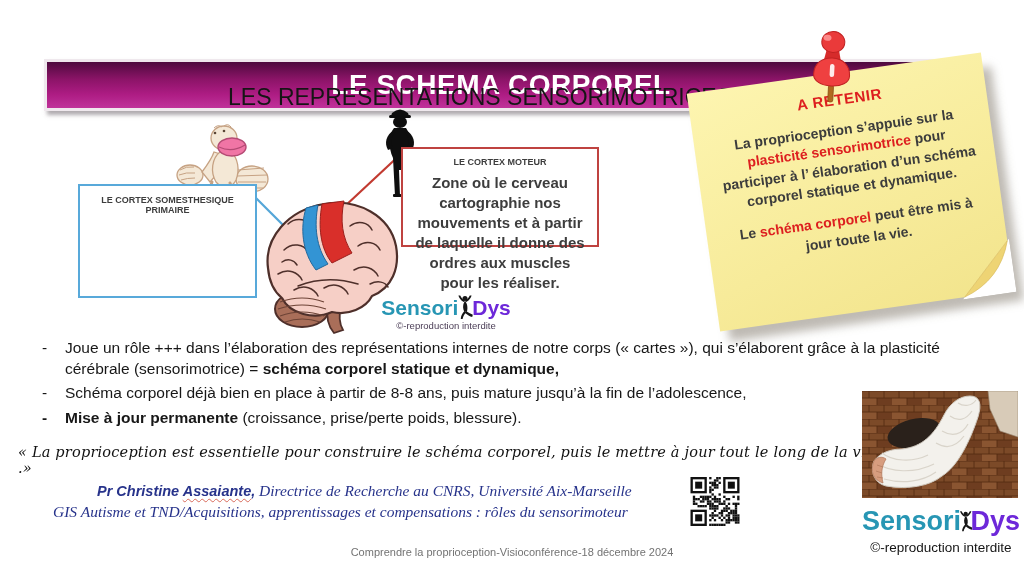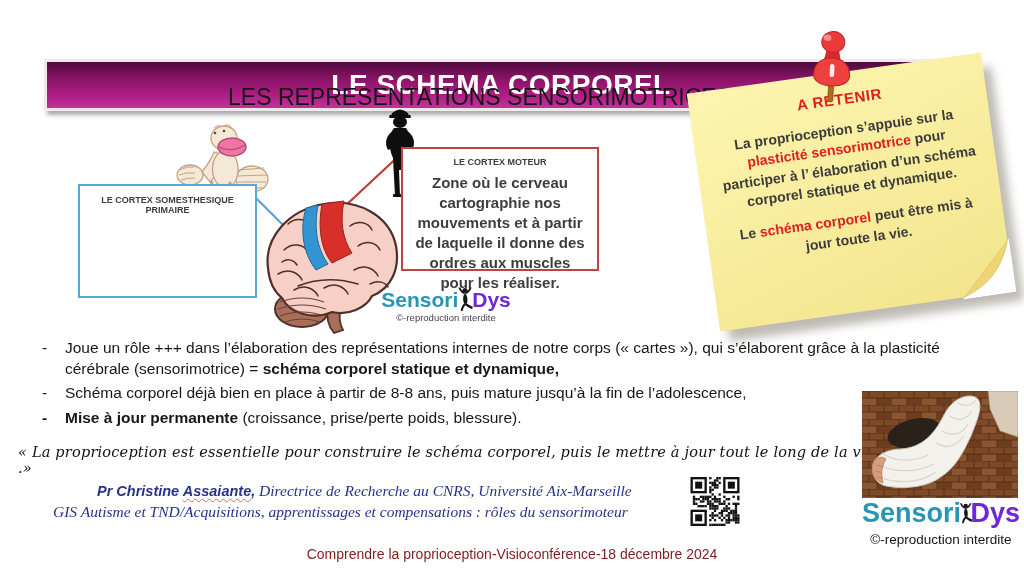--- a/index.html
+++ b/index.html
@@ -12,29 +12,29 @@
           border:3px solid #efe8ed;box-shadow:3px 4px 4px rgba(110,100,108,.55);
           display:flex;align-items:center;justify-content:center;margin-top:44px;}
   .banner-title{color:#fff;font-weight:bold;font-size:28px;letter-spacing:.5px;}
 
   .subtitle{position:absolute;left:150px;top:84px;width:660px;text-align:center;
             font-size:23px;color:#151515;z-index:1;}
 
   
   .box{position:absolute;background:#fff;text-align:center;color:#3d3d3d;z-index:2;box-sizing:border-box;}
   .box-blue{left:78px;top:184px;width:179px;height:114px;border:2px solid #58a9da;padding:9px 6px 4px;}
-  .box-red{left:401px;top:147px;width:198px;height:124px;border:2px solid #bf4340;padding:8px 8px 4px;}
+  .box-red{left:401px;top:147px;width:198px;height:100px;border:2px solid #bf4340;padding:8px 8px 4px;}
   .box-title{font-size:9px;font-weight:bold;margin-bottom:6px;}
   .box-body{font-size:15px;font-weight:bold;line-height:1.33;}
 
   .art{position:absolute;z-index:1;}
   .connectors{position:absolute;left:0;top:0;width:1024px;height:573px;pointer-events:none;z-index:1;}
 
   
-  .logo-line{display:flex;align-items:center;justify-content:center;}
+  .logo-line{display:flex;align-items:center;justify-content:center;margin-top:8px;}
   .logo-teal{color:#2796b4;font-weight:bold;}
   .logo-magenta{color:#6d28d9;font-weight:bold;}
   .logo-center{position:absolute;left:376px;top:286px;width:140px;text-align:center;z-index:1;}
   .logo-center .logo-teal,.logo-center .logo-magenta{font-size:21px;}
   .logo-center .copy{font-size:9.5px;color:#4a3c55;margin-top:-1px;}
 
   
   .note-shadow{position:absolute;left:712px;top:86px;width:297px;height:236px;z-index:2;
                background:rgba(125,117,104,.5);transform:rotate(-8deg);filter:blur(5px);}
   .note{position:absolute;left:702px;top:72px;width:297px;height:240px;z-index:3;
@@ -64,21 +64,21 @@
 
   .qr{position:absolute;left:689px;top:477px;z-index:1;}
 
   
   .cast-photo{position:absolute;left:862px;top:391px;z-index:1;}
   .logo-bottom{position:absolute;left:862px;top:495px;width:158px;text-align:center;z-index:1;}
   .logo-bottom .logo-teal,.logo-bottom .logo-magenta{font-size:27px;}
   .logo-bottom .copy{font-size:13.5px;color:#141414;margin-top:0px;}
 
   .footer{position:absolute;left:0;top:546px;width:1024px;text-align:center;
-          font-size:14px;color:#7f1d1d;z-index:1;}
+          font-size:11px;color:#737373;z-index:1;}
 </style>
 </head>
 <body>
 
 <div class="slide">
 
   <div class="banner">
     <div class="banner-title">LE SCHEMA CORPOREL</div>
   </div>
 

